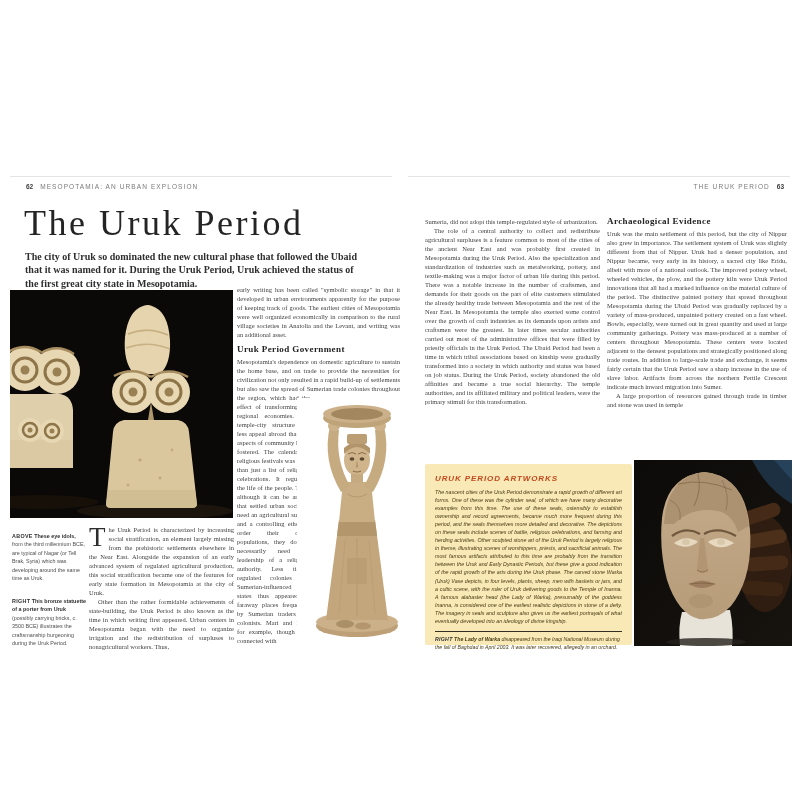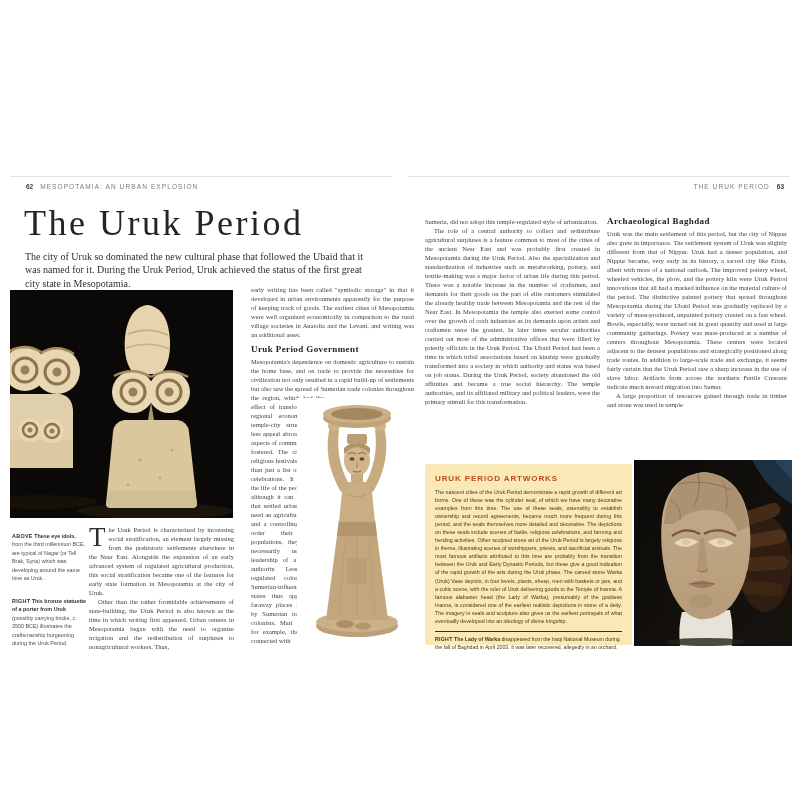--- a/index.html
+++ b/index.html
@@ -16,21 +16,21 @@
     color:#7a7a7a;white-space:nowrap;
   }
   .page-header .pagenum{font-weight:bold;color:#3c3c3c;letter-spacing:0;margin:0 4px;}
   
   .main-title{
     font-family:"Liberation Serif",serif;font-size:36px;font-weight:normal;
     color:#242424;letter-spacing:2.5px;line-height:1;
   }
   .intro{
     font-family:"Liberation Serif",serif;font-size:10px;line-height:1.34;
-    color:#2e2e2e;font-weight:normal;
+    color:#2e2e2e;font-weight:bold;
   }
   
   .col{font-size:6.5px;line-height:9px;text-align:justify;color:#414141;}
   .col p{margin:0;}
   .indent{text-indent:9px;}
   .sec-head{
     font-family:"Liberation Serif",serif;font-weight:bold;font-size:9px;
     color:#222;margin:6px 0 2px 0;letter-spacing:0.4px;line-height:1.1;
   }
   .dropcap{
@@ -42,20 +42,21 @@
   .caption{
     font-family:"Liberation Sans",sans-serif;font-size:5.4px;line-height:1.55;
     color:#4f4f4f;text-align:left;
   }
   .cap-label{font-weight:bold;color:#2f2f2f;letter-spacing:0.3px;}
   .cap-bold{font-weight:bold;color:#2f2f2f;}
   
   .artbox{
     background:#f8e9b6;border-radius:2px;padding:10px 10px 8px 10px;box-sizing:border-box;
     font-family:"Liberation Sans",sans-serif;
+    font-style:italic;
   }
   .artbox-title{
     color:#c2491d;font-weight:bold;font-size:8px;letter-spacing:0.9px;margin:0 0 5px 0;
     font-family:"Liberation Sans",sans-serif;
   }
   .artbox-body{
     font-size:5.3px;line-height:1.52;color:#473a13;text-align:justify;margin:0;
   }
   .artbox-rule{border:none;border-top:1px solid #332f22;margin:6px 0 4px 0;}
   .artbox-caption{font-size:5.2px;line-height:1.5;color:#473a13;text-align:left;margin:0;}
@@ -134,21 +135,21 @@
   <span>(possibly carrying bricks, c. 3500 BCE) illustrates the craftsmanship burgeoning during the Uruk Period.</span>
 </div>
 
 <div class="abs col" style="left:89px;top:498px;width:145px;">
   <p>
     <span class="dropcap">T</span><span>he Uruk Period is characterized by increasing social stratification, an element largely missing from the prehistoric settlements elsewhere in the Near East. Alongside the expansion of an early advanced system of regulated agricultural production, this social stratification became one of the features for early state formation in Mesopotamia at the city of Uruk.</span>
   </p>
   <p class="indent">Other than the rather formidable achievements of state-building, the Uruk Period is also known as the time in which writing first appeared. Urban centers in Mesopotamia began with the need to organize irrigation and the redistribution of surpluses to nonagricultural workers. Thus,</p>
 </div>
 
-<div class="abs col" style="left:251px;top:258px;width:163px;">
+<div class="abs col" style="left:237px;top:258px;width:163px;">
   <p>early writing has been called "symbolic storage" in that it developed in urban environments apparently for the purpose of keeping track of goods. The earliest cities of Mesopotamia were well organized economically in comparison to the rural village societies in Anatolia and the Levant, and writing was an additional asset.</p>
   <h3 class="sec-head">Uruk Period Government</h3>
   <p>
     <span>Mesopotamia's dependence on domestic agriculture to sustain the home base, and on trade to provide the necessities for civilization not only resulted in a rapid build-up of settlements but also saw the spread of Sumerian</span>
     <span class="statue-spacer"></span>
     <span>trade colonies throughout the region, which had the effect of transforming the regional economies. The temple-city structure had less appeal abroad than the aspects of community life it fostered. The calendar of religious festivals was more than just a list of religious celebrations. It regulated the life of the people. Thus, although it can be argued that settled urban societies need an agricultural surplus and a controlling ethos to order their dense populations, they do not necessarily need the leadership of a religious authority. Less tightly regulated colonies and Sumerian-influenced city-states thus appeared in faraway places frequented by Sumerian traders and colonists. Mari and Ebla, for example, though well connected with</span>
   </p>
 </div>
 
 <div class="abs photo" style="left:297px;top:371px;">
@@ -197,21 +198,21 @@
   <span>THE URUK PERIOD</span>
   <span class="pagenum">63</span>
 </div>
 
 <div class="abs col" style="left:425px;top:190px;width:175px;">
   <p>Sumeria, did not adopt this temple-regulated style of urbanization.</p>
   <p class="indent">The role of a central authority to collect and redistribute agricultural surpluses is a feature common to most of the cities of the ancient Near East and was probably first created in Mesopotamia during the Uruk Period. Also the specialization and standardization of industries such as metalworking, pottery, and textile-making was a major factor of urban life during this period. There was a notable increase in the number of craftsmen, and demands for their goods on the part of elite customers stimulated the already healthy trade between Mesopotamia and the rest of the Near East. In Mesopotamia the temple also exerted some control over the growth of craft industries as its demands upon artists and craftsmen were the greatest. In later times secular authorities carried out most of the administrative offices that were filled by priestly officials in the Uruk Period. The Ubaid Period had been a time in which tribal associations based on kinship were gradually transformed into a society in which authority and status was based on job status. During the Uruk Period, society abandoned the old affinities and became a true social hierarchy. The temple authorities, and its affiliated military and political leaders, were the primary stimuli for this transformation.</p>
 </div>
 
 <div class="abs col" style="left:607px;top:190px;width:180px;">
-  <h3 class="sec-head" style="margin-top:0;">Archaeological Baghdad</h3>
+  <h3 class="sec-head" style="margin-top:0;">Archaeological Evidence</h3>
   <p>Uruk was the main settlement of this period, but the city of Nippur also grew in importance. The settlement system of Uruk was slightly different from that of Nippur. Uruk had a denser population, and Nippur became, very early in its history, a sacred city like Eridu, albeit with more of a national outlook. The improved pottery wheel, wheeled vehicles, the plow, and the pottery kiln were Uruk Period innovations that all had a marked influence on the material culture of the period. The distinctive painted pottery that spread throughout Mesopotamia during the Ubaid Period was gradually replaced by a variety of mass-produced, unpainted pottery created on a fast wheel. Bowls, especially, were turned out in great quantity and used at large community gatherings. Pottery was mass-produced at a number of centers throughout Mesopotamia. These centers were located adjacent to the densest populations and strategically positioned along trade routes. In addition to large-scale trade and exchange, it seems fairly certain that the Uruk Period saw a sharp increase in the use of slave labor. Artifacts from across the northern Fertile Crescent indicate much inward migration into Sumer.</p>
   <p class="indent">A large proportion of resources gained through trade in timber and stone was used in temple</p>
 </div>
 
 <div class="abs artbox" style="left:425px;top:437px;width:207px;height:181px;">
   <h4 class="artbox-title">URUK PERIOD ARTWORKS</h4>
   <p class="artbox-body">The nascent cities of the Uruk Period demonstrate a rapid growth of different art forms. One of these was the cylinder seal, of which we have many decorative examples from this time. The use of these seals, ostensibly to establish ownership and record agreements, became much more frequent during this period, and the seals themselves more detailed and decorative. The depictions on these seals include scenes of battle, religious celebrations, and farming and herding activities. Other sculpted stone art of the Uruk Period is largely religious in theme, illustrating scenes of worshippers, priests, and sacrificial animals. The most famous artifacts attributed to this time are probably from the transition between the Uruk and Early Dynastic Periods, but these give a good indication of the rapid growth of the arts during the Uruk phase. The carved stone Warka (Uruk) Vase depicts, in four levels, plants, sheep, men with baskets or jars, and a cultic scene, with the ruler of Uruk delivering goods to the Temple of Inanna. A famous alabaster head (the Lady of Warka), presumably of the goddess Inanna, is considered one of the earliest realistic depictions in stone of a deity. The imagery in seals and sculpture also gives us the earliest portrayals of what eventually developed into an ideology of divine kingship.</p>
   <hr class="artbox-rule">
   <p class="artbox-caption">
     <span class="cap-label">RIGHT</span>

